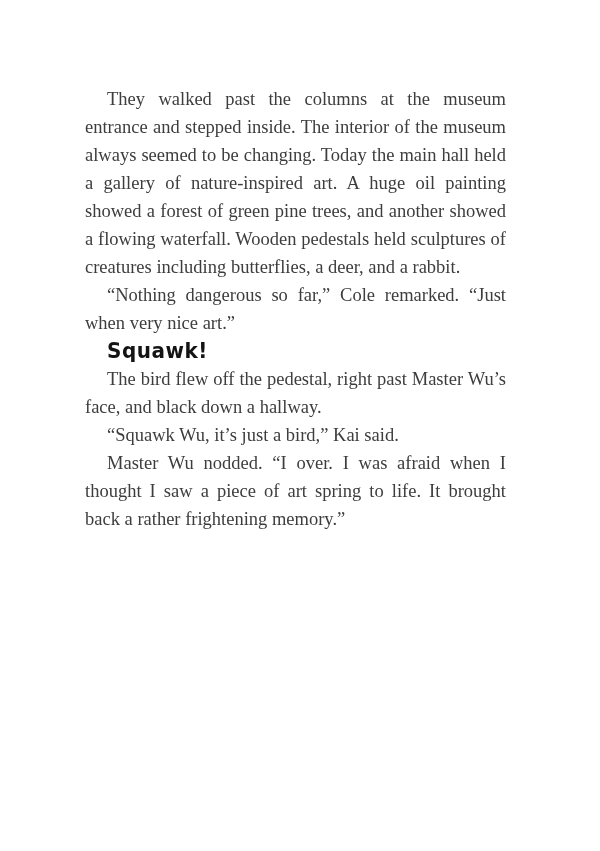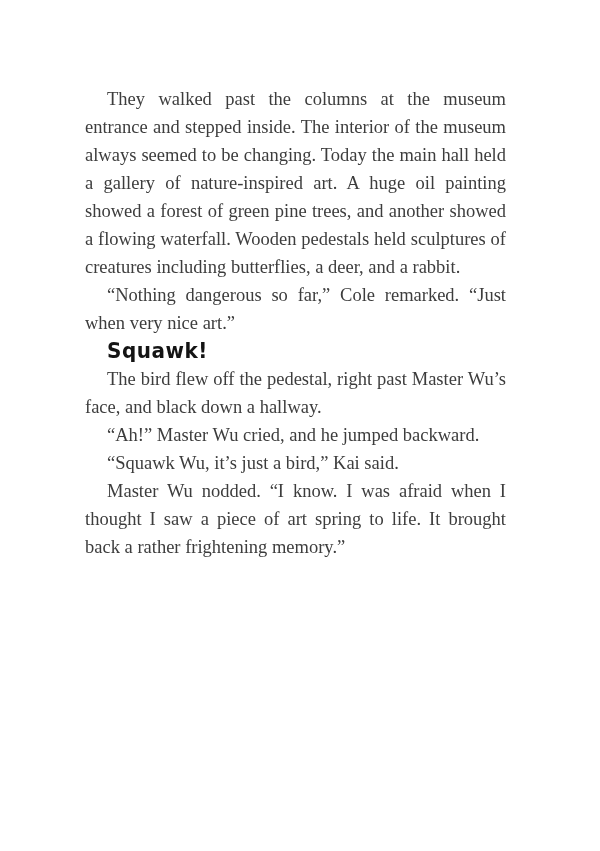--- a/index.html
+++ b/index.html
@@ -55,23 +55,22 @@
 </head>
 <body>
 
 <div class="book-page">
 
   <div class="text-block">
     <p>They walked past the columns at the museum entrance and stepped inside. The interior of the museum always seemed to be changing. Today the main hall held a gallery of nature-inspired art. A huge oil painting showed a forest of green pine trees, and another showed a flowing waterfall. Wooden pedestals held sculptures of creatures including butterflies, a deer, and a rabbit.</p>
     <p>“Nothing dangerous so far,” Cole remarked. “Just when very nice art.”</p>
     <p class="sfx">Squawk!</p>
     <p>The bird flew off the pedestal, right past Master Wu’s face, and black down a hallway.</p>
-    <p>“Ah!” Master Wu cried, and he jumped backward.</p>
     <p>“Squawk Wu, it’s just a bird,” Kai said.</p>
-    <p>Master Wu nodded. “I know. I was afraid when I thought I saw a piece of art spring to life. It brought back a rather frightening memory.”</p>
+    <p>Master Wu nodded. “I over. I was afraid when I thought I saw a piece of art spring to life. It brought back a rather frightening memory.”</p>
   </div>
 
   <div class="page-number" role="img" aria-label="4">
 
     <svg width="14" height="21" viewBox="0 0 14 21" fill="none">
       <path d="M4 2 L4 9.5 Q4 12.5 7.5 12.5 L10.5 12.5" stroke="#2e2e2e" stroke-width="2.6" stroke-linecap="round" fill="none"></path>
       <path d="M10.5 1.5 L10.5 19.5" stroke="#2e2e2e" stroke-width="2.8" stroke-linecap="round" fill="none"></path>
     </svg>
   </div>
 

